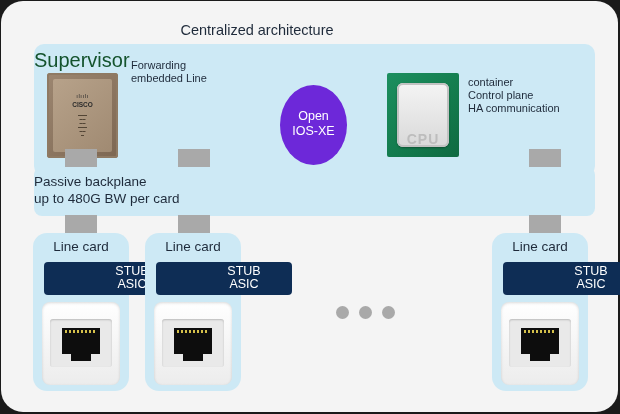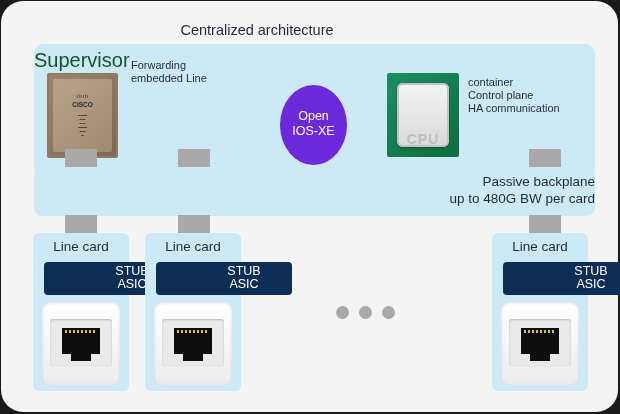--- a/index.html
+++ b/index.html
@@ -17,22 +17,22 @@
   .fwd-text{left:97px;top:15px;}
   .cp-text{left:434px;top:32px;}
   .ios{position:absolute;left:246px;top:41px;width:67px;height:80px;border-radius:50%;background:#6d28d9;color:#fff;text-align:center;font-size:12.5px;line-height:15px;}
   .ios span{display:block;}
   .ios .l1{margin-top:24px;}
   .cpu{position:absolute;left:353px;top:29px;width:72px;height:84px;background:linear-gradient(135deg,#1c8f5f,#137a4c 60%,#0f6a41);border-radius:2px;}
   .cpu-inner{position:absolute;left:10px;top:10px;right:10px;bottom:10px;background:linear-gradient(180deg,#f4f4f4,#d9d9d9);border-radius:6px;box-shadow:0 0 0 2px #c2c2c2 inset,0 1px 2px rgba(0,0,0,.3);}
   .cpu-label{position:absolute;left:0;width:100%;top:24px;text-align:center;font-size:14px;font-weight:bold;color:#bdbdbd;letter-spacing:1px;margin-top:24px;}
   .conn{position:absolute;width:32px;background:#a9a9a9;}
   .back{position:absolute;left:33px;top:166px;width:561px;height:49px;background:#cde9f5;border-radius:8px;}
-  .back-text{position:absolute;left:0;width:561px;top:6px;text-align:right;font-size:13.5px;line-height:17px;color:#1e2a3a;}
-  .lc{position:absolute;top:232px;width:96px;height:158px;background:#cde9f5;border-radius:6px;}
+  .back-text{position:absolute;left:0;width:561px;top:6px;text-align:left;font-size:13.5px;line-height:17px;color:#1e2a3a;}
+  .lc{position:absolute;top:232px;width:96px;height:158px;background:#cde9f5;border-radius:14px;}
   .lc-title{position:absolute;left:0;width:100%;top:6px;text-align:center;font-size:13.5px;color:#1e2a3a;}
   .stub{position:absolute;left:11px;top:29px;width:96px;height:33px;background:#0e2d55;border-radius:4px;color:#fff;text-align:center;font-size:12.5px;line-height:13px;padding-left:40px;}
   .stub span{display:block;}
   .stub .s1{margin-top:3px;}
   .port{position:absolute;left:9px;top:69px;width:78px;height:83px;background:linear-gradient(180deg,#ffffff,#ececec);border-radius:8px;box-shadow:0 1px 3px rgba(0,0,0,.15) inset;}
   .port-well{position:absolute;left:8px;top:17px;width:62px;height:48px;background:#e9e9e9;border-radius:3px;box-shadow:0 1px 2px rgba(0,0,0,.2) inset;}
   .jack{position:absolute;left:12px;top:9px;width:38px;height:26px;background:#0d0d0d;}
   .jack-foot{position:absolute;left:21px;top:35px;width:20px;height:7px;background:#0d0d0d;}
   .pins{position:absolute;left:3px;top:2px;width:32px;height:3px;background:repeating-linear-gradient(90deg,#d4c04a 0 2px,#0d0d0d 2px 4px);}
   .dot{position:absolute;top:305px;width:13px;height:13px;border-radius:50%;background:#a9a9a9;}

